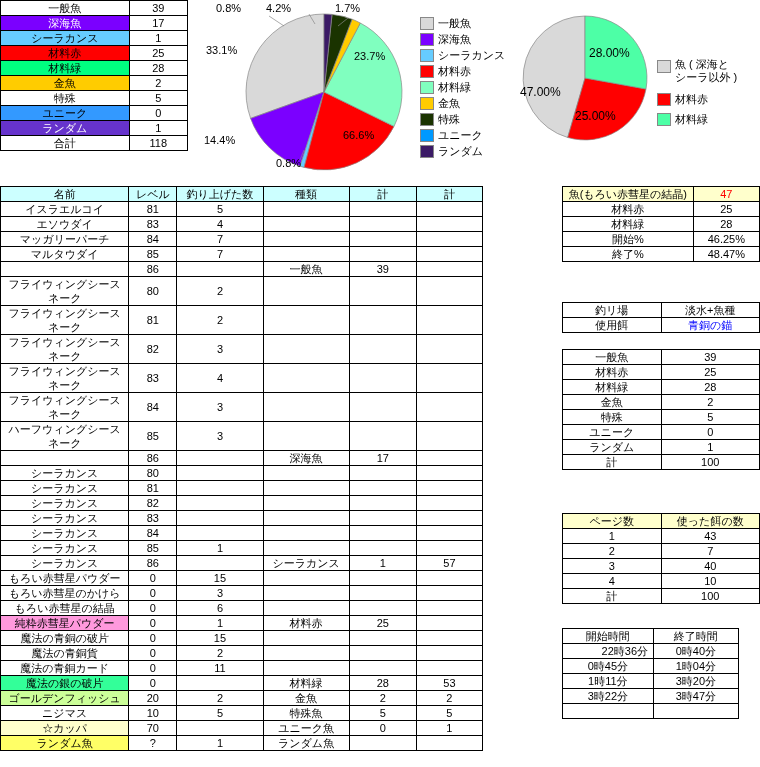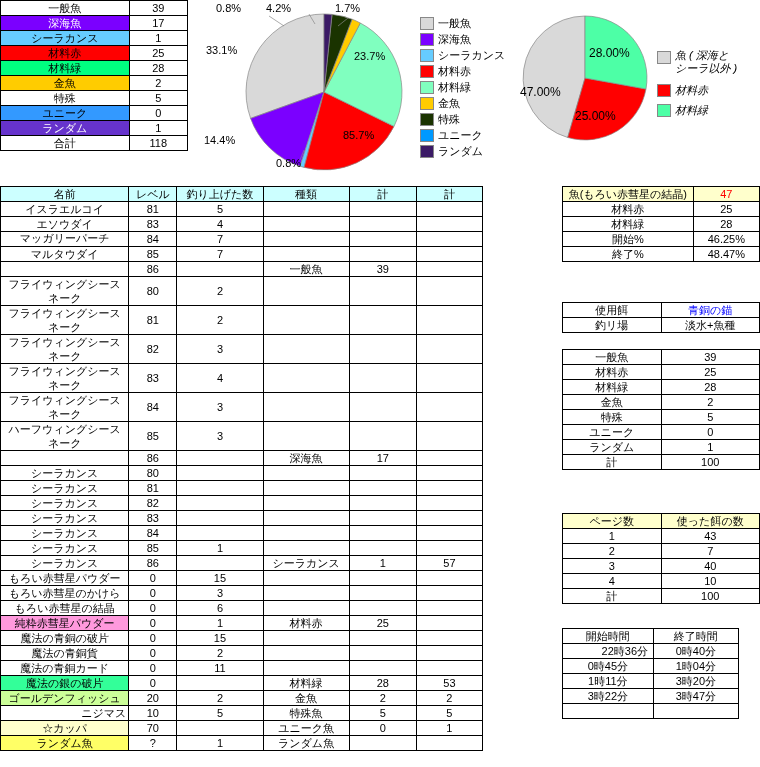--- a/index.html
+++ b/index.html
@@ -89,21 +89,21 @@
     <line x1="73" y1="16" x2="88" y2="26" stroke="#888" stroke-width="0.7"></line>
     <line x1="113" y1="14" x2="119" y2="24" stroke="#888" stroke-width="0.7"></line>
     <line x1="152" y1="18" x2="142" y2="26" stroke="#888" stroke-width="0.7"></line>
     <line x1="104" y1="160" x2="108" y2="150" stroke="#888" stroke-width="0.7"></line>
   </svg>
   <div class="pielabel" style="left:20px;top:2px;">0.8%</div>
   <div class="pielabel" style="left:70px;top:2px;">4.2%</div>
   <div class="pielabel" style="left:139px;top:2px;">1.7%</div>
   <div class="pielabel" style="left:10px;top:44px;">33.1%</div>
   <div class="pielabel" style="left:158px;top:50px;">23.7%</div>
-  <div class="pielabel" style="left:147px;top:129px;">85.7%</div>
+  <div class="pielabel" style="left:147px;top:129px;">66.6%</div>
   <div class="pielabel" style="left:80px;top:157px;">0.8%</div>
   <div class="pielabel" style="left:8px;top:134px;">14.4%</div>
 </div>
 
 <div class="abs legend" style="left:420px;top:16px;">
   <div class="row">
       <span class="sw" style="background:#d9d9d9;"></span>
       <span class="lbl">一般魚</span>
     </div>
   <div class="row">
@@ -149,21 +149,21 @@
       <path d="M0,0 L-17.3,59.5 A62,62 0 0,0 61.0,11.0 Z" fill="#ff0000" stroke="#888" stroke-width="0.7"></path>
 
       <path d="M0,0 L61.0,11.0 A62,62 0 0,0 0,-62 Z" fill="#4dffa6" stroke="#888" stroke-width="0.7"></path>
     </g>
   </svg>
   <div class="pielabel2" style="left:69px;top:36px;">28.00%</div>
   <div class="pielabel2" style="left:0px;top:75px;">47.00%</div>
   <div class="pielabel2" style="left:55px;top:99px;">25.00%</div>
 </div>
 
-<div class="abs legend" style="left:657px;top:49px;font-style:italic;">
+<div class="abs legend" style="left:657px;top:58px;">
   <div class="row" style="align-items:flex-start;">
     <span class="sw" style="background:#d9d9d9;margin-top:2px;"></span>
     <span class="lbl" style="white-space:pre-line;line-height:13px;">魚 ( 深海と
 シーラ以外 )</span>
   </div>
   <div class="row" style="margin-top:8px;">
       <span class="sw" style="background:#ff0000;"></span>
       <span class="lbl">材料赤</span>
     </div>
   <div class="row" style="margin-top:6px;">
@@ -194,21 +194,21 @@
       </tr>
       <tr>
         <td class="c" style="width: 128px;">エソウダイ</td>
         <td class="c" style="width: 48px;">83</td>
         <td class="c" style="width: 86px;">4</td>
         <td class="c" style="width: 86px;"></td>
         <td class="c" style="width: 67px;"></td>
         <td class="c" style="width: 66px;"></td>
       </tr>
       <tr>
-        <td class="c" style="width: 128px; font-family: Liberation Mono, monospace;">マッガリーパーチ</td>
+        <td class="c" style="width: 128px;">マッガリーパーチ</td>
         <td class="c" style="width: 48px;">84</td>
         <td class="c" style="width: 86px;">7</td>
         <td class="c" style="width: 86px;"></td>
         <td class="c" style="width: 67px;"></td>
         <td class="c" style="width: 66px;"></td>
       </tr>
       <tr>
         <td class="c" style="width: 128px;">マルタウダイ</td>
         <td class="c" style="width: 48px;">85</td>
         <td class="c" style="width: 86px;">7</td>
@@ -402,21 +402,21 @@
       </tr>
       <tr>
         <td class="c" style="width: 128px;;background:#ccff99;">ゴールデンフィッシュ</td>
         <td class="c" style="width: 48px;">20</td>
         <td class="c" style="width: 86px;">2</td>
         <td class="c" style="width: 86px;">金魚</td>
         <td class="c" style="width: 67px;">2</td>
         <td class="c" style="width: 66px;">2</td>
       </tr>
       <tr>
-        <td class="c" style="width: 128px; text-align: right;">ニジマス</td>
+        <td class="c" style="width: 128px;">ニジマス</td>
         <td class="c" style="width: 48px;">10</td>
         <td class="c" style="width: 86px;">5</td>
         <td class="c" style="width: 86px;">特殊魚</td>
         <td class="c" style="width: 67px;">5</td>
         <td class="c" style="width: 66px;">5</td>
       </tr>
       <tr>
         <td class="c" style="width: 128px;;background:#ffffcc;">☆カッパ</td>
         <td class="c" style="width: 48px;">70</td>
         <td class="c" style="width: 86px;"></td>
@@ -456,26 +456,26 @@
     <tr>
         <td class="c">終了%</td>
         <td class="c">48.47%</td>
       </tr>
   </tbody>
 </table>
 
 <table class="abs" style="left:562px;top:302px;width:198px;">
   <tbody>
     <tr>
+        <td class="c" style="width:98px;">釣リ場</td>
+        <td class="c" style="width:98px;">淡水+魚種</td>
+      </tr>
+    <tr>
         <td class="c">使用餌</td>
         <td class="c" style="color:#0000ff;">青銅の錨</td>
-      </tr>
-    <tr>
-        <td class="c" style="width:98px;">釣リ場</td>
-        <td class="c" style="width:98px;">淡水+魚種</td>
       </tr>
   </tbody>
 </table>
 
 <table class="abs" style="left:562px;top:349px;width:198px;">
   <tbody id="counts-body">
       <tr>
         <td class="c" style="width: 98px;">一般魚</td>
         <td class="c" style="width: 98px;">39</td>
       </tr>

